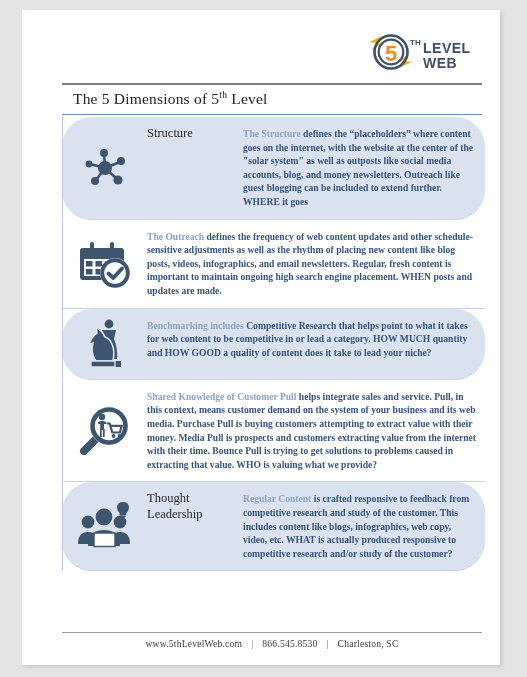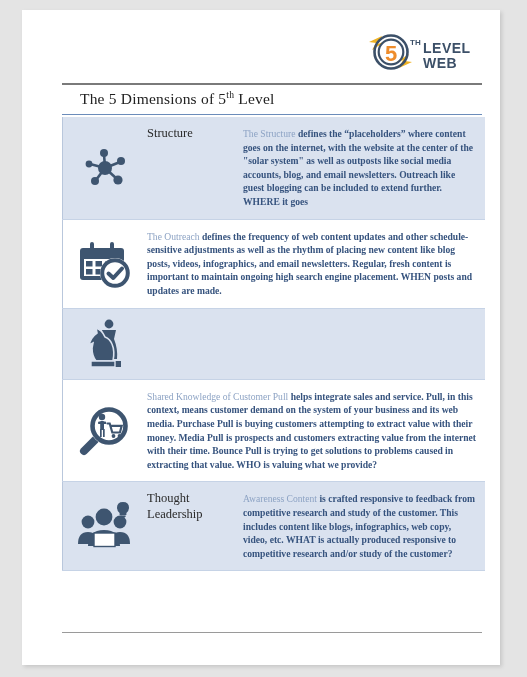--- a/index.html
+++ b/index.html
@@ -37,21 +37,21 @@
   #rule-top {
     position: absolute;
     left: 40px;
     top: 73px;
     width: 420px;
     height: 2px;
     background: #7a7a7a;
   }
   #title {
     position: absolute;
-    left: 58px;
+    left: 51px;
     top: 80px;
     width: 420px;
     font-size: 15.5px;
     color: #222222;
     letter-spacing: 0.2px;
     white-space: nowrap;
   }
   #title sup {
     font-size: 0.62em;
     vertical-align: super;
@@ -75,20 +75,21 @@
   }
   .row {
     position: relative;
     display: flex;
     align-items: flex-start;
     box-sizing: border-box;
     border-bottom: 1px solid #c6d3e6;
   }
   .row.shaded {
     background: #dae2ef;
+    border-radius: 30px;
   }
   .row.plain {
     background: #ffffff;
   }
   .cell-icon {
     width: 85px;
     flex: 0 0 85px;
     display: flex;
     align-items: center;
     justify-content: center;
@@ -110,21 +111,21 @@
     font-size: 9.6px;
     font-weight: bold;
     color: #36537e;
     line-height: 1.42;
     padding: 10px 8px 10px 0;
     box-sizing: border-box;
     text-align: left;
   }
   .lead {
     color: #8da3c4;
-    font-weight: normal;
+    font-weight: bold;
   }
   .vline {
     position: absolute;
     left: 0;
     top: 0;
     bottom: 0;
     width: 1px;
     background: #b9c7dc;
   }
 
@@ -194,21 +195,21 @@
           </g>
           <circle cx="26" cy="25" r="7" fill="#3e5570"></circle>
           <circle cx="25" cy="10" r="4" fill="#3e5570"></circle>
           <circle cx="10" cy="21" r="3.4" fill="#3e5570"></circle>
           <circle cx="42" cy="18" r="4" fill="#3e5570"></circle>
           <circle cx="16" cy="38" r="4" fill="#3e5570"></circle>
           <circle cx="39" cy="37" r="4.6" fill="#3e5570"></circle>
         </svg>
       </div>
       <div class="cell-label">Structure</div>
-      <div class="cell-body"><span class="lead">The Structure</span><span> defines the “placeholders” where content goes on the internet, with the website at the center of the "solar system" as well as outposts like social media accounts, blog, and email newsletters. Outreach like guest blogging can be included to extend further. WHERE it goes</span></div>
+      <div class="cell-body"><span class="lead">The Structure</span><span> defines the “placeholders” where content goes on the internet, with the website at the center of the "solar system" as well as outposts like social media accounts, blog, and money newsletters. Outreach like guest blogging can be included to extend further. WHERE it goes</span></div>
     </div>
 
     <div class="row plain">
       <div class="vline"></div>
       <div class="cell-icon">
         <svg width="54" height="52" viewBox="0 0 54 52" xmlns="http://www.w3.org/2000/svg">
           <g fill="#3e5570">
             <rect x="12" y="4" width="4" height="11" rx="2"></rect>
             <rect x="32" y="4" width="4" height="11" rx="2"></rect>
             <path d="M5 10 h38 a3 3 0 0 1 3 3 v26 a3 3 0 0 1 -3 3 h-38 a3 3 0 0 1 -3 -3 v-26 a3 3 0 0 1 3 -3 z"></path>
@@ -237,20 +238,21 @@
           <g fill="#3e5570">
             <circle cx="29" cy="7" r="4.4"></circle>
             <path d="M22 13 h14 l-2 9 q4 10 3 20 h-16 q-1 -10 3 -20 z"></path>
             <path d="M17 44 h24 v6 h-24 z"></path>
           </g>
 
           <path d="M25 20 q-3 -7 -9 -9 l1 5 q-6 4 -8 12 l4 -2 l-1 5 q0 8 4 13 h17 q2 -10 -1 -17 q-2 -5 -7 -7 z" fill="#3e5570" stroke="#dae2ef" stroke-width="1.6"></path>
           <path d="M11 44 h24 v6 h-24 z" fill="#3e5570" stroke="#dae2ef" stroke-width="1.4"></path>
         </svg>
       </div>
+      <div class="cell-body"><span class="lead">Benchmarking includes</span><span> Competitive Research that helps point to what it takes for web content to be competitive in or lead a category. HOW MUCH quantity and HOW GOOD a quality of content does it take to lead your niche?</span></div>
     </div>
 
     <div class="row plain">
       <div class="vline"></div>
       <div class="cell-icon">
         <svg width="56" height="54" viewBox="0 0 56 54" xmlns="http://www.w3.org/2000/svg">
           <line x1="18" y1="36" x2="7" y2="47" stroke="#3e5570" stroke-width="8" stroke-linecap="round"></line>
           <circle cx="32" cy="22" r="19" fill="#ffffff"></circle>
           <circle cx="32" cy="22" r="16.5" fill="none" stroke="#3e5570" stroke-width="4.6"></circle>
 
@@ -290,20 +292,21 @@
           <rect x="19" y="33" width="21" height="13.5" fill="#ffffff" stroke="#3e5570" stroke-width="1.4"></rect>
 
           <g fill="#3e5570">
             <path d="M48 2 q6 0 6 5.6 q0 3.4 -2.6 5.4 v2 h-6.8 v-2 q-2.6 -2 -2.6 -5.4 q0 -5.6 6 -5.6 z"></path>
             <rect x="45.4" y="15.4" width="5.2" height="1.6"></rect>
             <rect x="46" y="17.6" width="4" height="1.5"></rect>
           </g>
         </svg>
       </div>
       <div class="cell-label">Thought Leadership</div>
-      <div class="cell-body"><span class="lead">Awareness Content</span><span> is crafted responsive to feedback from competitive research and study of the customer. This includes content like blogs, infographics, web copy, video, etc. WHAT is actually produced responsive to competitive research and/or study of the customer?</span></div>
+      <div class="cell-body"><span class="lead">Regular Content</span><span> is crafted responsive to feedback from competitive research and study of the customer. This includes content like blogs, infographics, web copy, video, etc. WHAT is actually produced responsive to competitive research and/or study of the customer?</span></div>
     </div>
 
   </div>
 
   <div id="rule-footer"></div>
+  <div id="footer"><span>www.5thLevelWeb.com</span><span class="sep">|</span><span>866.545.8530</span><span class="sep">|</span><span>Charleston, SC</span></div>
 
 </div>
 
 </body></html>

